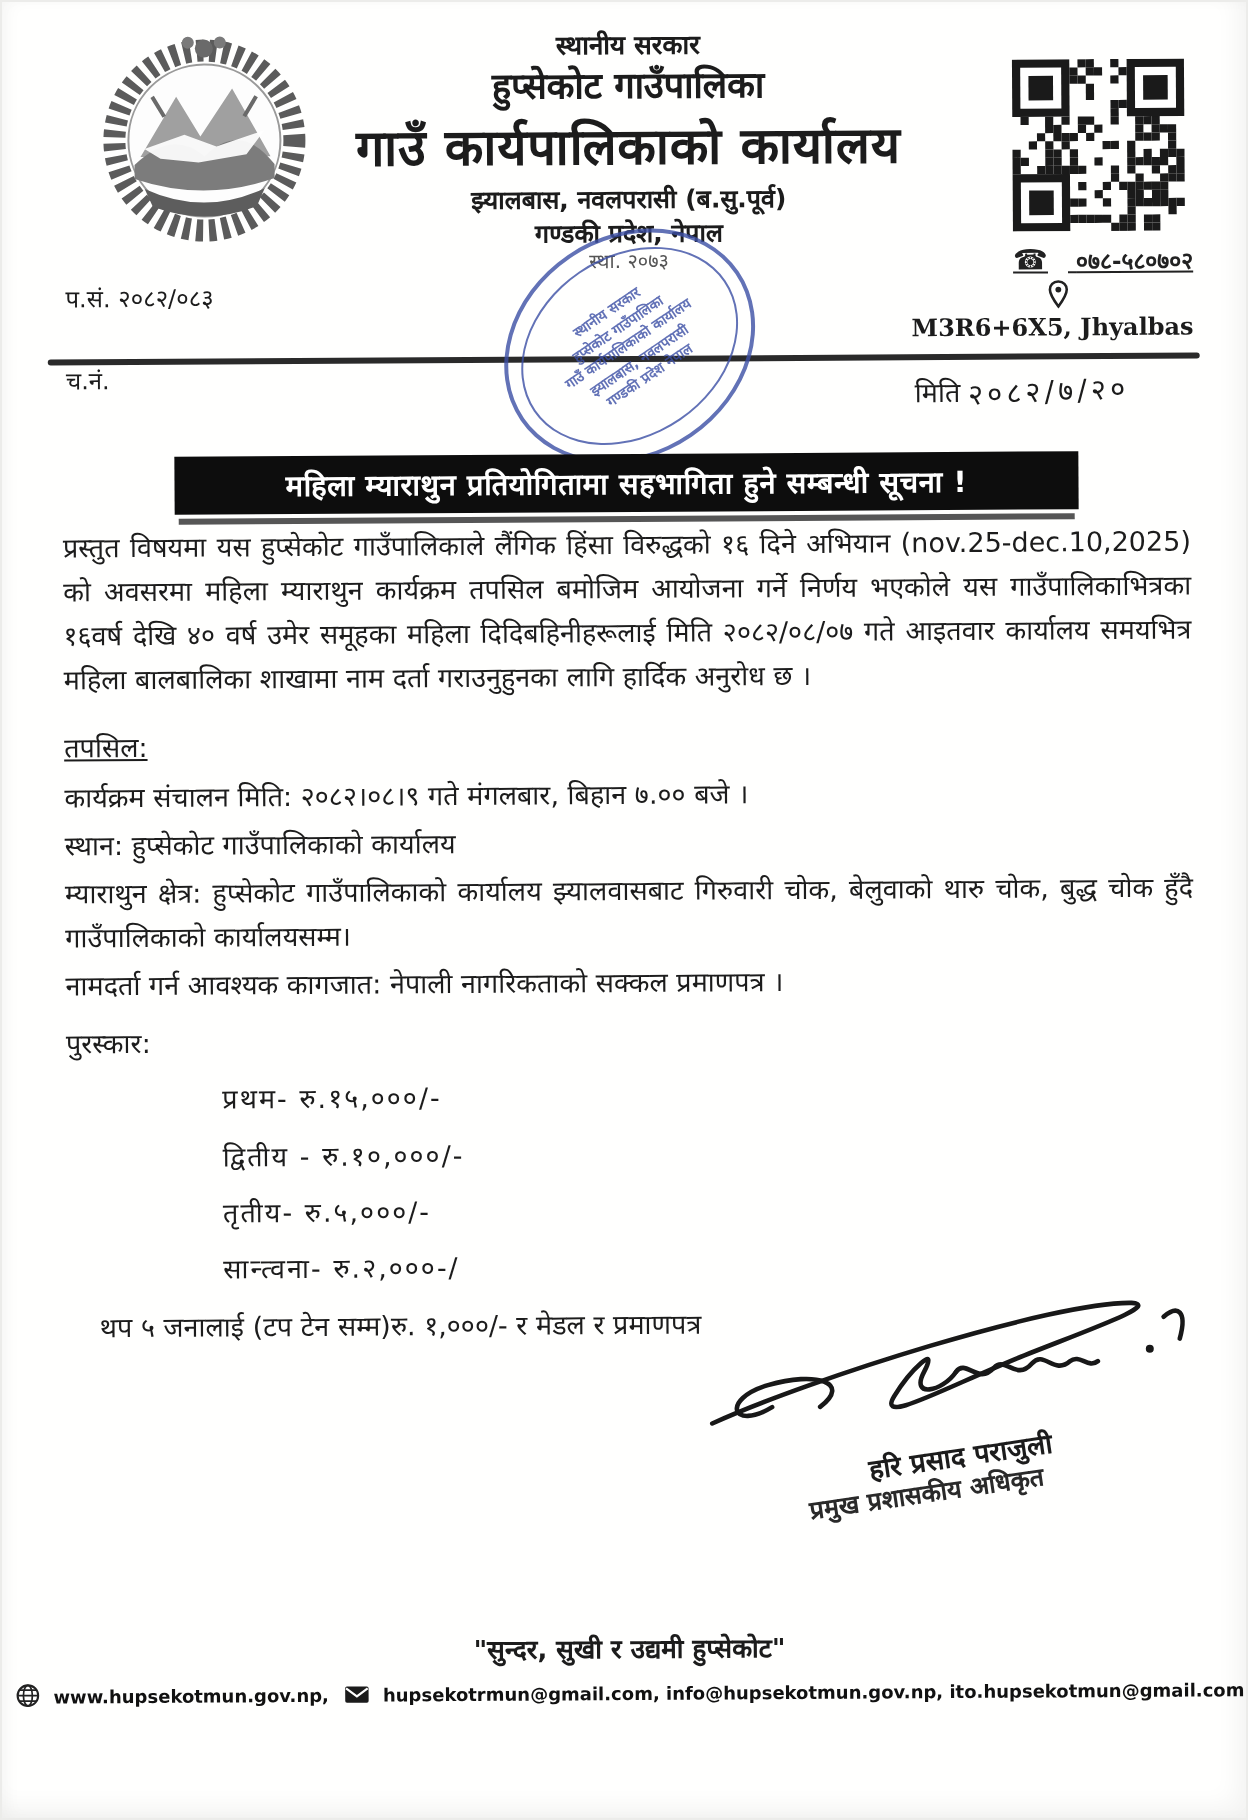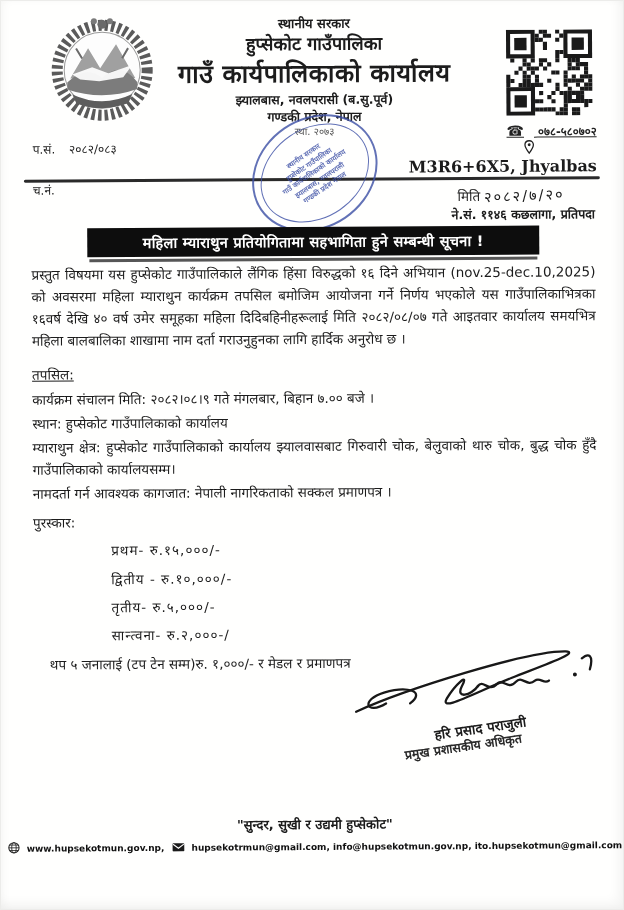--- a/index.html
+++ b/index.html
@@ -18,23 +18,23 @@
   .h-office{font-size:25px;font-weight:bold;margin-top:2px;letter-spacing:0.5px;}
   .h-addr{font-size:12.5px;font-weight:bold;margin-top:3px;}
   .h-prov{font-size:12.5px;font-weight:bold;margin-top:1px;}
   .h-est{font-size:10px;color:#555;margin-top:2px;}
   .qr{position:absolute;left:507px;top:31px;width:88px;height:86px;}
 
   
   .phone-row{position:absolute;right:26px;top:124px;font-size:11.5px;font-weight:bold;color:#222;text-decoration:underline;}
   .phone-row .glyph{font-size:14px;margin-right:10px;}
   .pin-icon{position:absolute;right:88px;top:141px;}
-  .pluscode{position:absolute;right:26px;top:158px;font-size:16px;font-weight:bold;font-family:"DejaVu Serif","Liberation Serif",serif;}
+  .pluscode{position:absolute;right:26px;top:158px;font-size:12px;font-weight:bold;font-family:"DejaVu Serif","Liberation Serif",serif;}
   .ref1{position:absolute;left:34px;top:139px;font-size:12px;}
-  .ref1 .val{margin-left:10px;text-align:center;}
+  .ref1 .val{text-align:center;}
   .ref2{position:absolute;left:34px;top:162px;font-size:12px;margin-top:18px;}
   .rule{position:absolute;left:25px;right:23px;top:178px;height:3px;background:#2a2a2a;border-radius:2px;}
   .date-line{position:absolute;right:58px;top:186px;font-size:13.5px;}
   .date-line .hand{display:inline-block;letter-spacing:2px;transform:rotate(-2deg);font-size:14.5px;}
   .ns-line{position:absolute;right:28px;top:207px;font-size:12.5px;font-weight:600;}
 
   
   .stamp{position:absolute;left:250px;top:118px;width:132px;height:110px;transform:rotate(-34deg);opacity:.8;pointer-events:none;}
   .stamp .ring{position:absolute;inset:0;border:2px solid #3c4fa5;border-radius:50%;}
   .stamp .ring2{position:absolute;inset:10px 8px;border:1px solid #3c4fa5;border-radius:50%;}
@@ -257,21 +257,20 @@
       <span>च.नं.</span>
       <span></span>
     </div>
 
     <div class="rule"></div>
 
     <div class="date-line">
       <span>मिति</span>
       <span class="hand">२०८२/७/२०</span>
     </div>
-    <div class="ns-line">ने.सं. ११४६ कछलागा, प्रतिपदा</div>
 
     <div class="stamp">
       <div class="ring"></div>
       <div class="ring2"></div>
       <div class="txt">
         <div>स्थानीय सरकार</div>
         <div>हुप्सेकोट गाउँपालिका</div>
         <div>गाउँ कार्यपालिकाको कार्यालय</div>
         <div>झ्यालबास, नवलपरासी</div>
         <div>गण्डकी प्रदेश नेपाल</div>

